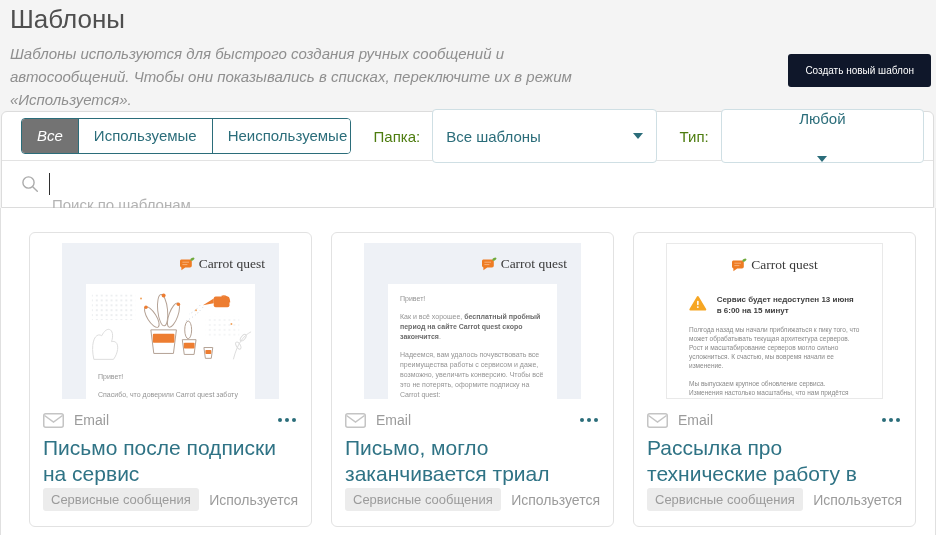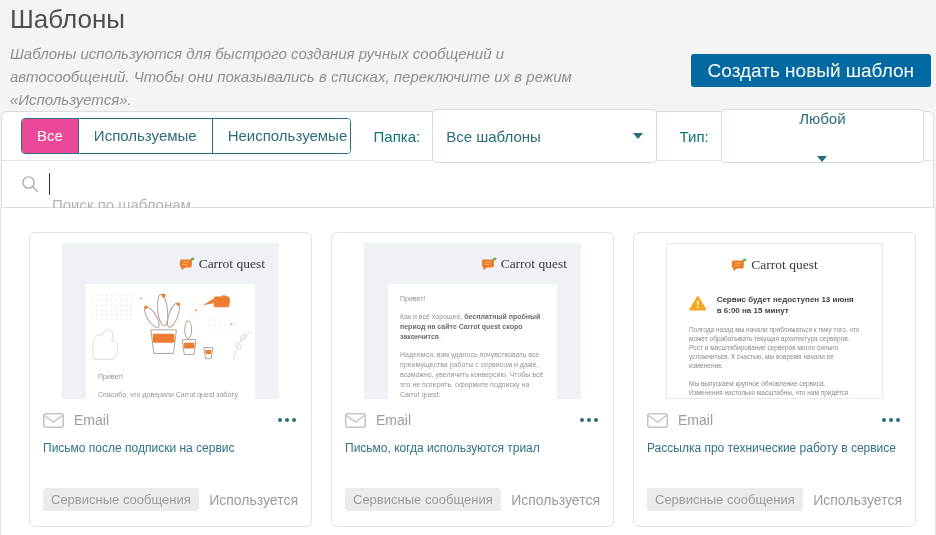--- a/index.html
+++ b/index.html
@@ -2,30 +2,30 @@
 <html><head>
 <meta charset="utf-8">
 <style>
   html,body { margin:0; padding:0; }
   body { font-family:"Liberation Sans", sans-serif; }
   .app { position:relative; width:936px; height:535px; background:#f4f4f4; overflow:hidden; }
 
   
   .page-title { position:absolute; left:10px; top:4px; font-size:26px; font-weight:400; color:#4f4f4f; margin:0; }
   .page-desc { position:absolute; left:10px; top:42px; width:600px; margin:0; font-style:italic; color:#8f8f8f; font-size:15px; line-height:23px; }
-  .create-btn { position:absolute; right:5px; top:54px; height:33px; background:#0369a1; color:#fff; border:none; border-radius:3px; font-size:19px; padding:0 17px; font-family:inherit; cursor:pointer; }
+  .create-btn { position:absolute; right:5px; top:54px; height:33px; background:#0f172a; color:#fff; border:none; border-radius:3px; font-size:10px; padding:0 17px; font-family:inherit; cursor:pointer; }
 
   
   .filter-panel { position:absolute; top:111px; left:1px; right:2px; background:#fff; border:1px solid #dcdcdc; border-radius:6px 6px 0 0; }
   .filter-row { height:48px; display:flex; align-items:center; padding:0 9px; border-bottom:1px solid #e3e3e3; }
   .seg-group { display:inline-flex; height:34px; border:1px solid #2b6d7a; border-radius:4px; overflow:hidden; margin-left:10px; }
   .seg { padding:0 15px; line-height:34px; font-size:15px; color:#2b6d7a; background:#fff; border:none; border-left:1px solid #2b6d7a; font-family:inherit; cursor:pointer; }
   .seg:first-child { border-left:none; }
-  .seg.active { background:#ec4899; color:#fff; }
-  .filter-label { color:#0f766e; font-size:15px; margin-left:23px; }
+  .seg.active { background:#737373; color:#fff;font-style:italic; }
+  .filter-label { color:#4d7c0f; font-size:15px; margin-left:23px; }
   .dropdown { height:54px; box-sizing:border-box; border:1px solid #cfdfe4; border-radius:4px; background:#fff; display:flex; align-items:center; justify-content:space-between; padding:0 13px; color:#2b6d7a; font-size:15px; margin-left:12px; cursor:pointer; }
   .dd-folder { width:232px; }
   .dd-type { width:210px;flex-direction:column; }
   .caret-down { width:0; height:0; border-left:5px solid transparent; border-right:5px solid transparent; border-top:6px solid #2b6d7a; }
 
   .search-row { height:46px; display:flex; align-items:center; padding:0 10px; }
   .search-icon { margin:0 10px 0 9px; display:flex; }
   .text-caret { width:1px; height:22px; background:#2f2f2f; }
   .search-input { flex:1; border:none; outline:none; font-size:15px; color:#555; font-family:inherit; background:transparent; padding-left:2px;margin-top:40px; }
   .search-input::placeholder { color:#b3b3b3; }
@@ -49,21 +49,21 @@
   .pv-bold { font-weight:bold; color:#6b6b6b; }
   .warn-row { display:flex; gap:10px; padding:0 22px; margin-top:15px; align-items:flex-start; }
   .warn-head { font-size:8px; line-height:11px; font-weight:bold; color:#3f3f3f; margin:2px 0 0; }
   .pv-small { font-size:6.5px; line-height:9px; color:#8a8a8a; padding:0 22px; margin:9px 0 0; }
 
   .type-row { display:flex; align-items:center; margin-top:13px; }
   .type-label { margin-left:10px; color:#9b9b9b; font-size:14px; }
   .more-btn { margin-left:auto; display:flex; gap:3px; padding:6px 2px; background:none; border:none; cursor:pointer; }
   .more-btn i { width:4px; height:4px; border-radius:50%; background:#2b6d7a; }
 
-  .card-title { color:#2f7385; font-size:12px; line-height:26px; margin:7px 0 16px; font-weight:400; cursor:pointer; }
+  .card-title { color:#2f7385; font-size:21px; line-height:26px; margin:7px 0 16px; font-weight:400; cursor:pointer; }
   .card-bottom { position:absolute; left:13px; right:13px; bottom:15px; display:flex; align-items:center; justify-content:space-between; }
   .tag-chip { background:#ececec; color:#9b9b9b; font-size:13px; padding:4px 8px; border-radius:3px; }
   .status { color:#9b9b9b; font-size:14px; }
 </style>
 </head>
 <body>
 
 <div class="app">
 
   <h1 class="page-title">Шаблоны</h1>
@@ -204,21 +204,21 @@
               <rect x="0.75" y="0.75" width="19.5" height="13.5" rx="2" fill="none" stroke="#c4c4c4" stroke-width="1.5"></rect>
               <path d="M1.5 2.5 L10.5 9 L19.5 2.5" fill="none" stroke="#c4c4c4" stroke-width="1.5"></path>
             </svg>
           <span class="type-label">Email</span>
           <button class="more-btn" aria-label="menu">
               <i></i>
               <i></i>
               <i></i>
             </button>
         </div>
-        <h3 class="card-title">Письмо, когда используются триал</h3>
+        <h3 class="card-title">Письмо, могло заканчивается триал</h3>
         <div class="card-bottom">
           <span class="tag-chip">Сервисные сообщения</span>
           <span class="status">Используется</span>
         </div>
       </div>
 
       <div class="card">
         <div class="preview white">
           <div class="logo-row center">
             <span class="logo">

